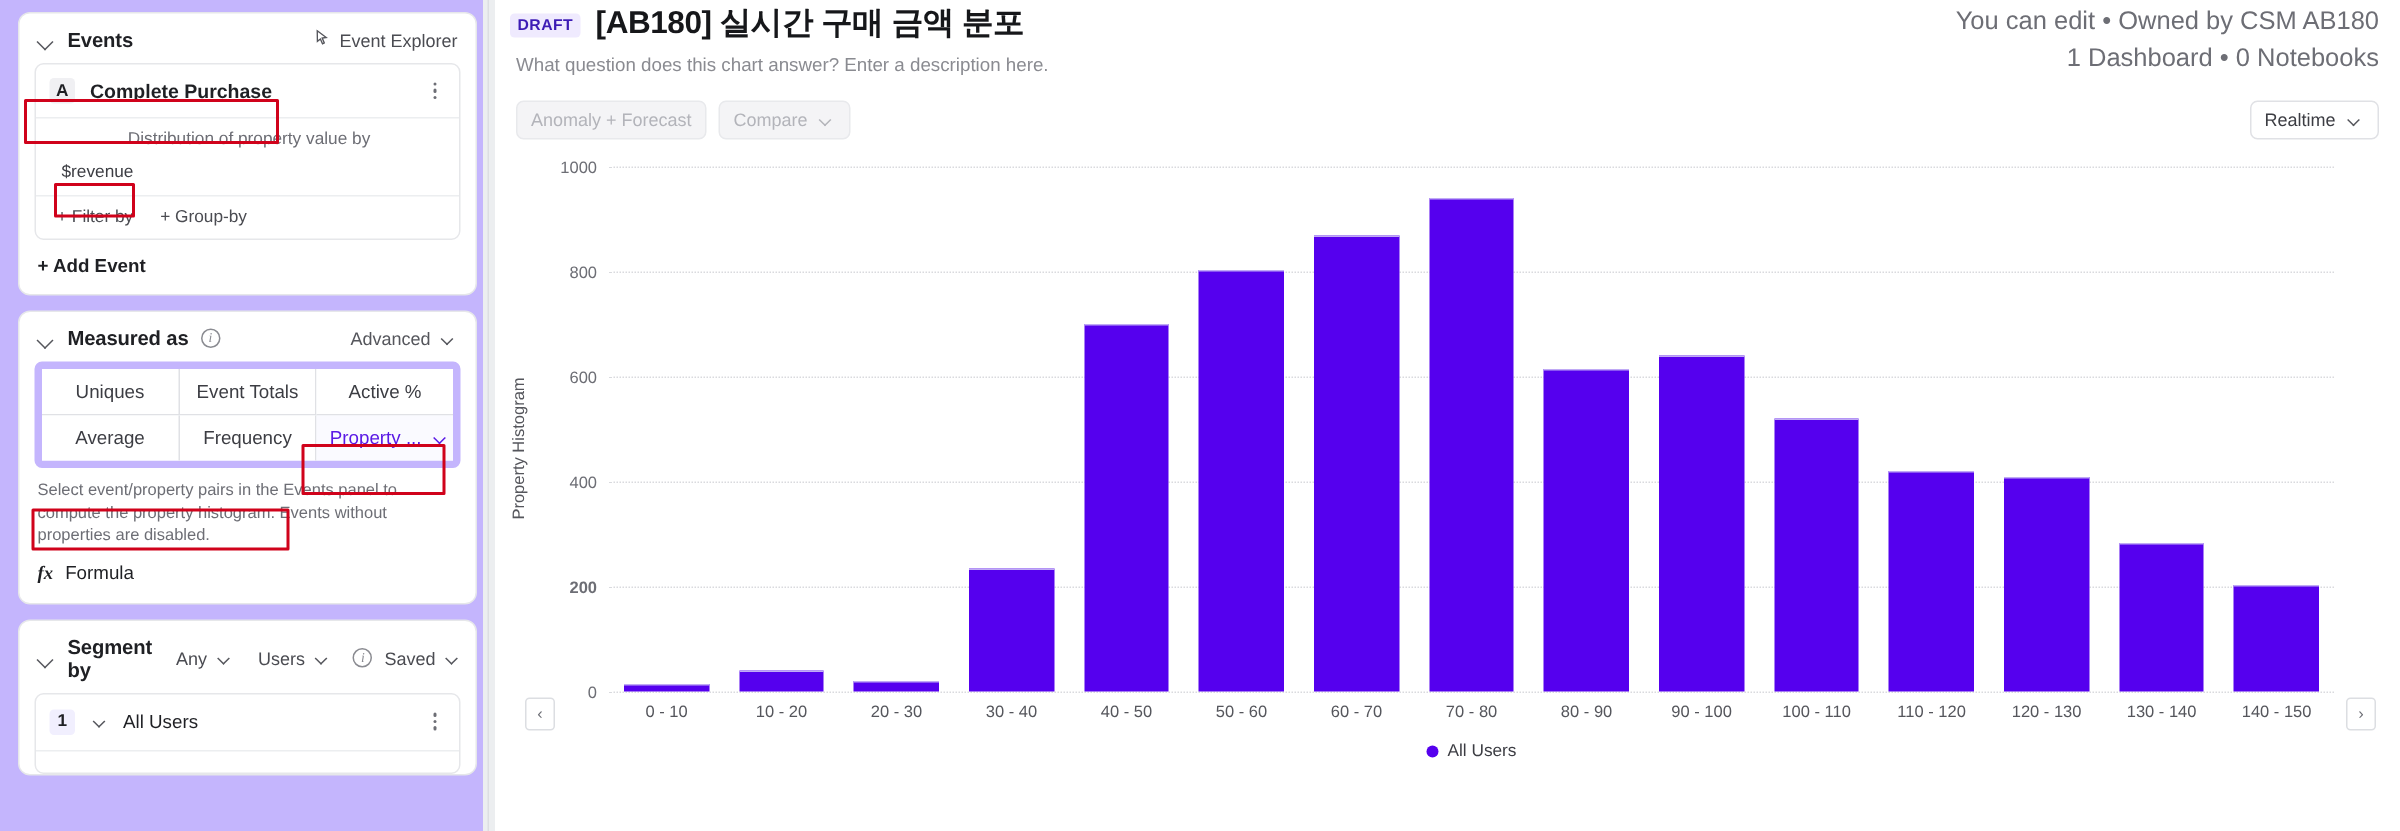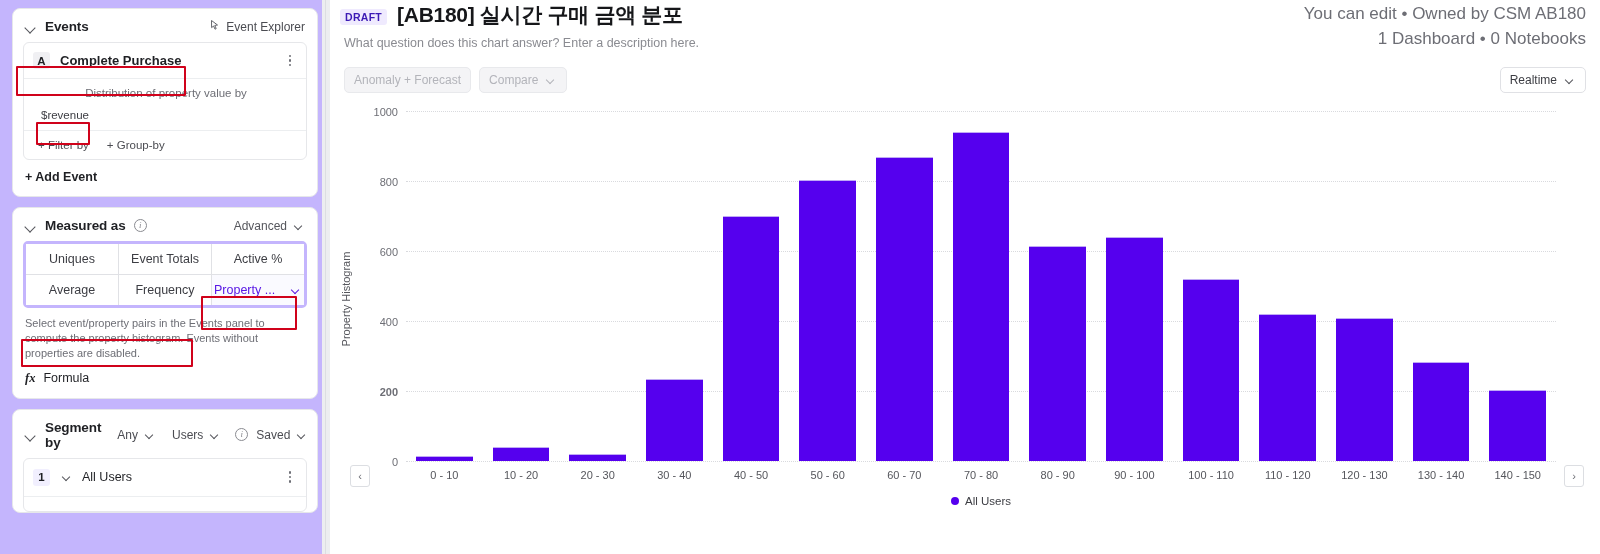--- a/index.html
+++ b/index.html
@@ -67,32 +67,32 @@
   .prop-label { font-size: 11.5px; color: #6d6e75; margin-bottom: 6px; text-align: center; }
   .prop-value { font-size: 11.5px; color: #3c3d43; display: inline-block; padding: 2px 3px; }
   .filter-row { display: flex; gap: 18px; padding: 8px 14px; }
   .filter-link { font-size: 11.5px; color: #4b4c52; cursor: pointer; }
   .add-event { font-size: 12.5px; font-weight: bold; color: #1f2024; padding: 2px 12px 12px 12px; cursor: pointer; }
 
   
   .hl { position: absolute; border: 2px solid #d0021b; pointer-events: none; z-index: 30; border-radius: 1px; }
 
   
-  .seg-grid { margin: 0 10px 8px 10px; border: 3px solid #c4b5fd; border-radius: 5px; overflow: visible; position: relative; }
+  .seg-grid { margin: 0 10px 8px 10px; border: 5px solid #c4b5fd; border-radius: 5px; overflow: visible; position: relative; }
   .seg-row { display: flex; }
   .seg-cell {
     flex: 1; text-align: center; font-size: 12.5px; color: #3c3d43;
     padding: 8px 2px; border-right: 1px solid #e0e1e5; border-bottom: 1px solid #e0e1e5;
     cursor: pointer; background: #fff;
   }
   .seg-row:last-child .seg-cell { border-bottom: none; }
   .seg-cell:last-child { border-right: none; }
   .seg-cell.active {
     color: #5a19e5; background: #fafaff; font-weight: normal;
-    display: flex; align-items: center; justify-content: space-between; gap: 5px;
+    display: flex; align-items: center; justify-content: flex-end; gap: 5px;
   }
   .seg-cell.active .chev { color: #5a19e5; }
   .select-box {
     margin: 0 10px 8px 10px; border: 1px solid #e0e1e5; border-radius: 5px;
     display: flex; align-items: center; padding: 8px 10px; font-size: 12px; color: #3c3d43;
     cursor: pointer; background: #fff; position: relative;
   }
   .select-box .chev { margin-left: auto; }
   .helper-text { font-size: 11px; color: #6d6e75; line-height: 1.35; padding: 0 12px 10px 12px; }
   .formula { display: flex; align-items: center; gap: 8px; padding: 0 12px 12px 12px; font-size: 12.5px; color: #1f2024; cursor: pointer;}

